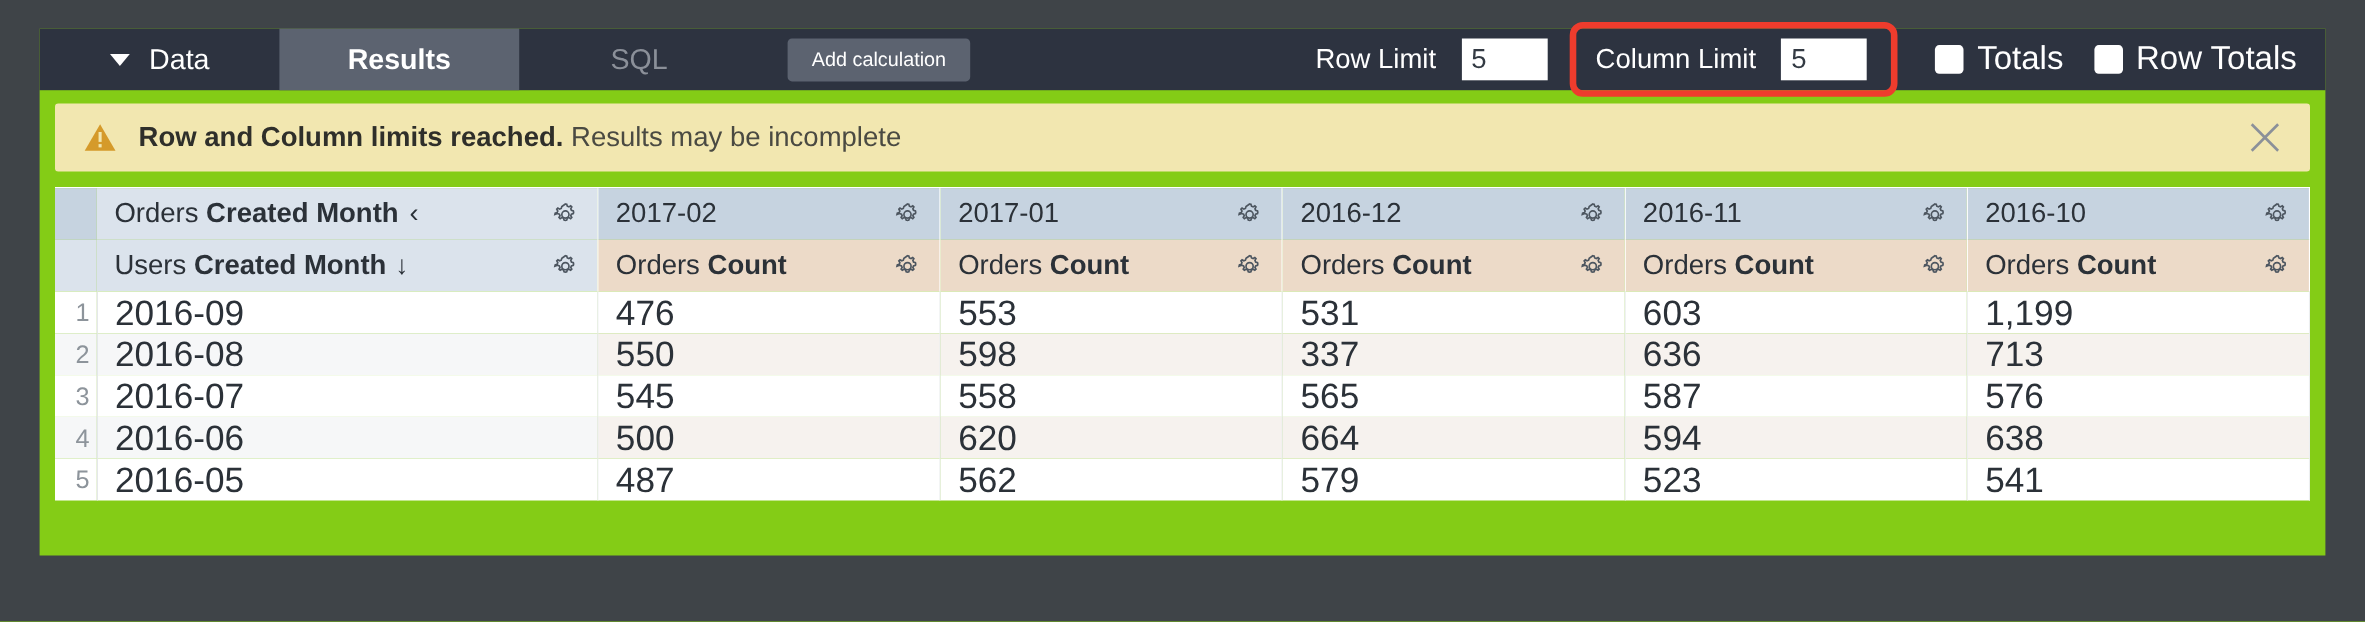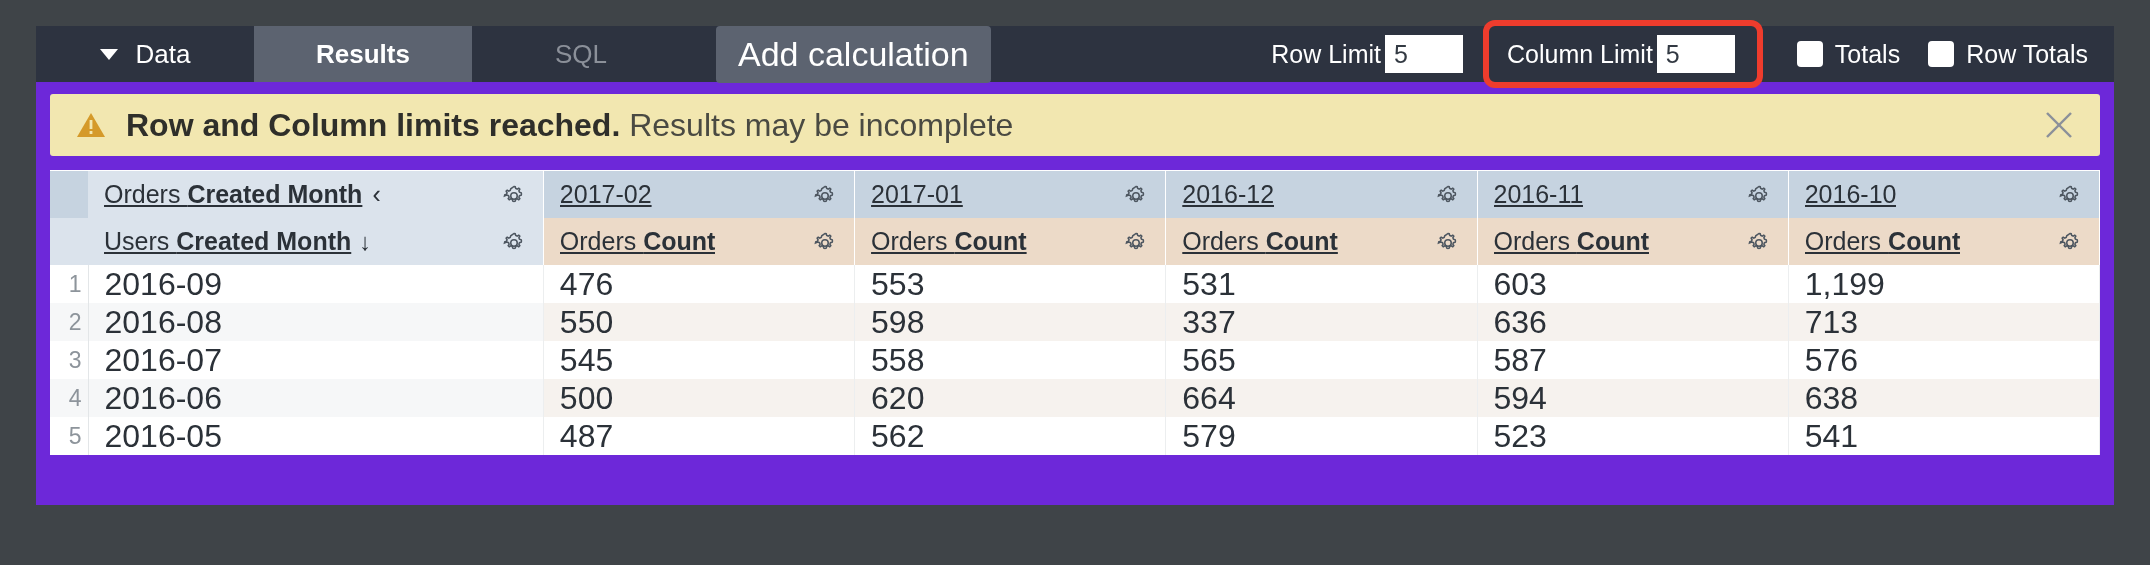--- a/index.html
+++ b/index.html
@@ -4,21 +4,21 @@
 <style>
   html,body{margin:0;padding:0;}
   body{
     width:2150px;height:565px;
     background:#3f4448;
     font-family:"Liberation Sans", sans-serif;
     overflow:hidden;
   }
   .panel{
     position:absolute;left:36px;top:26px;width:2078px;height:479px;
-    background:#6d28d9;
+    background:#84cc16;
     box-sizing:border-box;
   }
 
   
   .toolbar{
     position:relative;
     height:56px;
     background:#2d3340;
     display:flex;align-items:stretch;
     overflow:visible;
@@ -38,35 +38,35 @@
     border-left:9px solid transparent;
     border-right:9px solid transparent;
     border-top:11px solid #ffffff;
     display:block;
   }
   .addcalc{
     align-self:center;
     margin-left:26px;
     background:#5c6370;
     color:#ffffff;
-    font-size:34px;
+    font-size:18px;
     border-radius:4px;
     padding:9px 22px;
     cursor:pointer;
     white-space:nowrap;
   }
   .tb-right{
     margin-left:auto;
     display:flex;align-items:center;
     padding-right:26px;
     gap:0px;
   }
   .limit-group{
     display:flex;align-items:center;
-    gap:4px;
+    gap:23px;
     padding:0 14px;
     height:56px;
   }
   .limit-label{color:#ffffff;font-size:25px;white-space:nowrap;}
   .limit-input{
     background:#ffffff;color:#333a43;
     font-size:25px;font-family:"Liberation Sans", sans-serif;
     border:none;outline:none;
     width:78px;height:38px;
     padding:0 9px;
@@ -85,33 +85,33 @@
   .cb-group{
     display:flex;align-items:center;gap:12px;
     margin-left:28px;cursor:pointer;
   }
   .cbox{
     width:26px;height:26px;
     background:#ffffff;
     border-radius:4px;
     display:block;
   }
-  .cb-label{color:#ffffff;font-size:25px;white-space:nowrap;}
+  .cb-label{color:#ffffff;font-size:30px;white-space:nowrap;}
 
   
   .banner{
     margin:12px 14px 0 14px;
     background:#f2e7b0;
     height:62px;
     display:flex;align-items:center;
     border-radius:3px;
     position:relative;
   }
   .warn-icon{margin-left:26px;margin-right:20px;display:block;}
-  .banner-text{font-size:32px;color:#4a4a42;}
+  .banner-text{font-size:25px;color:#4a4a42;}
   .banner-text b{color:#2f2f2a;font-weight:bold;}
   .banner-close{
     position:absolute;right:26px;top:50%;transform:translateY(-50%);
     cursor:pointer;display:block;
   }
 
   
   .grid{
     margin:14px 14px 0 14px;
     border-top:1px solid #ffffff;
@@ -134,21 +134,21 @@
     height:47px;
     font-size:25px;color:#2b3138;
     padding:0 16px;
     vertical-align:middle;
     border-right:1px solid #ffffff;
   }
   .hdr-pivot td.dimcell,.hdr-meas td.dimcell{background:#dbe3ec;}
   .hdr-pivot td.gutcell{background:#c6d3e0;padding:0;border-right:none;}
   .hdr-meas td.gutcell{background:#dbe3ec;padding:0;border-right:none;}
 
-  .cellflex{display:flex;align-items:flex-end;justify-content:space-between;text-decoration:underline;}
+  .cellflex{display:flex;align-items:center;justify-content:space-between;}
   .cell-txt{white-space:nowrap;overflow:hidden;}
   .cell-txt b{font-weight:bold;}
   .chev{
     display:inline-block;margin-left:10px;color:#2b3138;font-size:25px;
   }
   .sortarrow{display:inline-block;margin-left:8px;font-size:24px;}
   .gear{flex:0 0 auto;margin-left:10px;cursor:pointer;display:block;}
 
   tbody tr td{
     height:38px;

